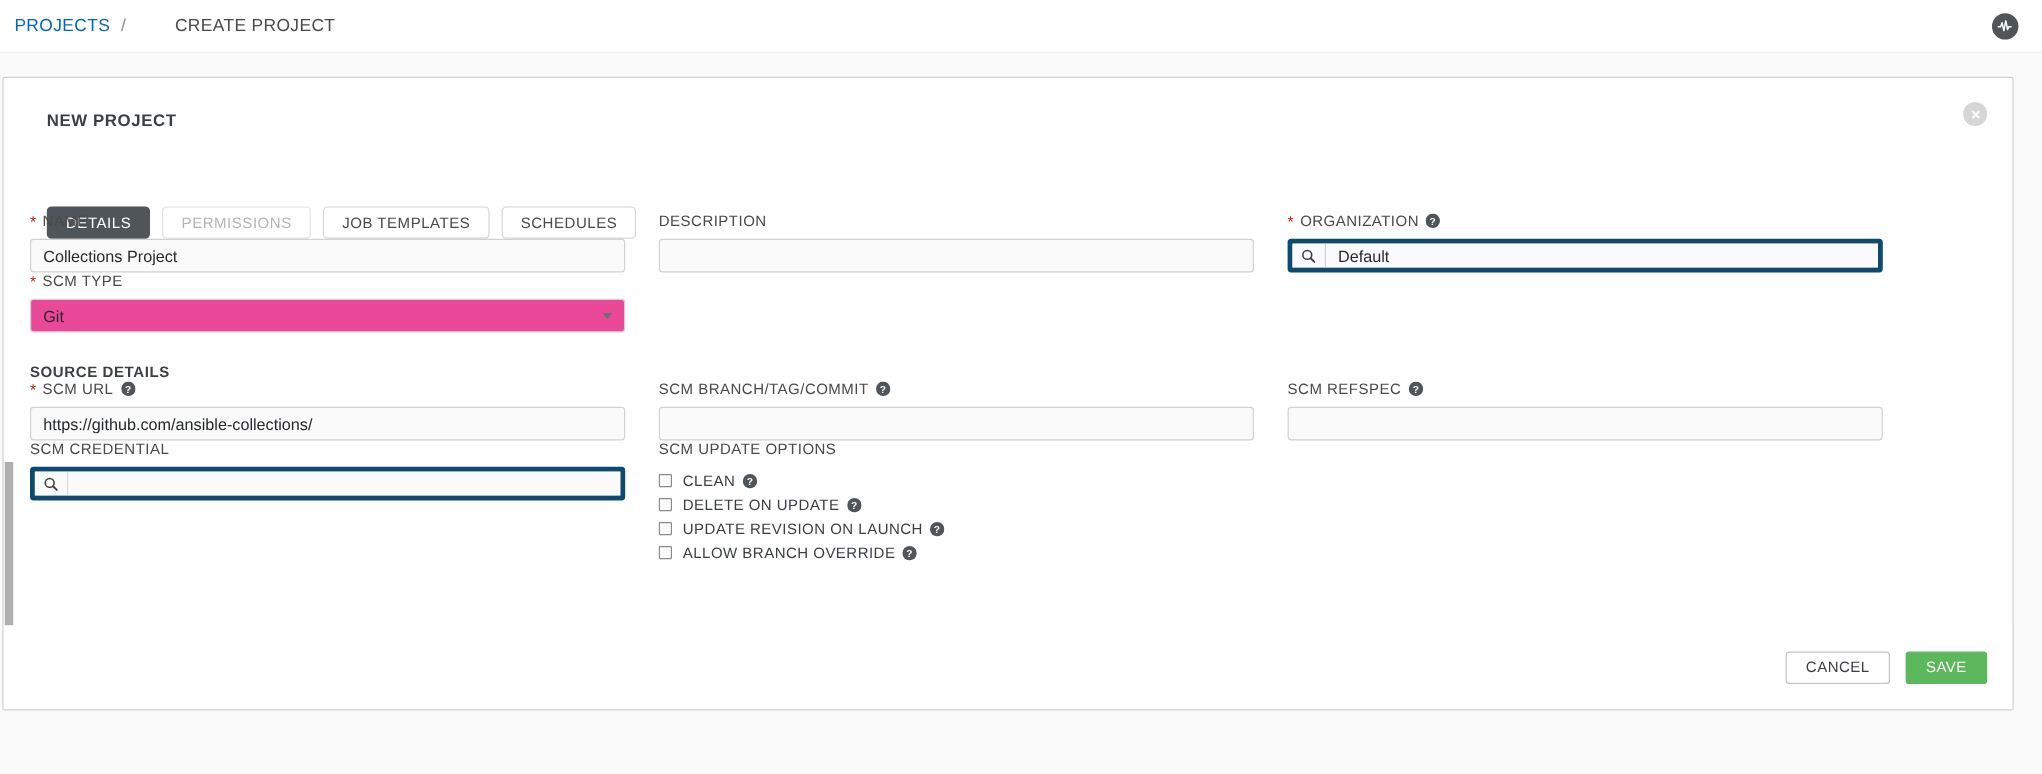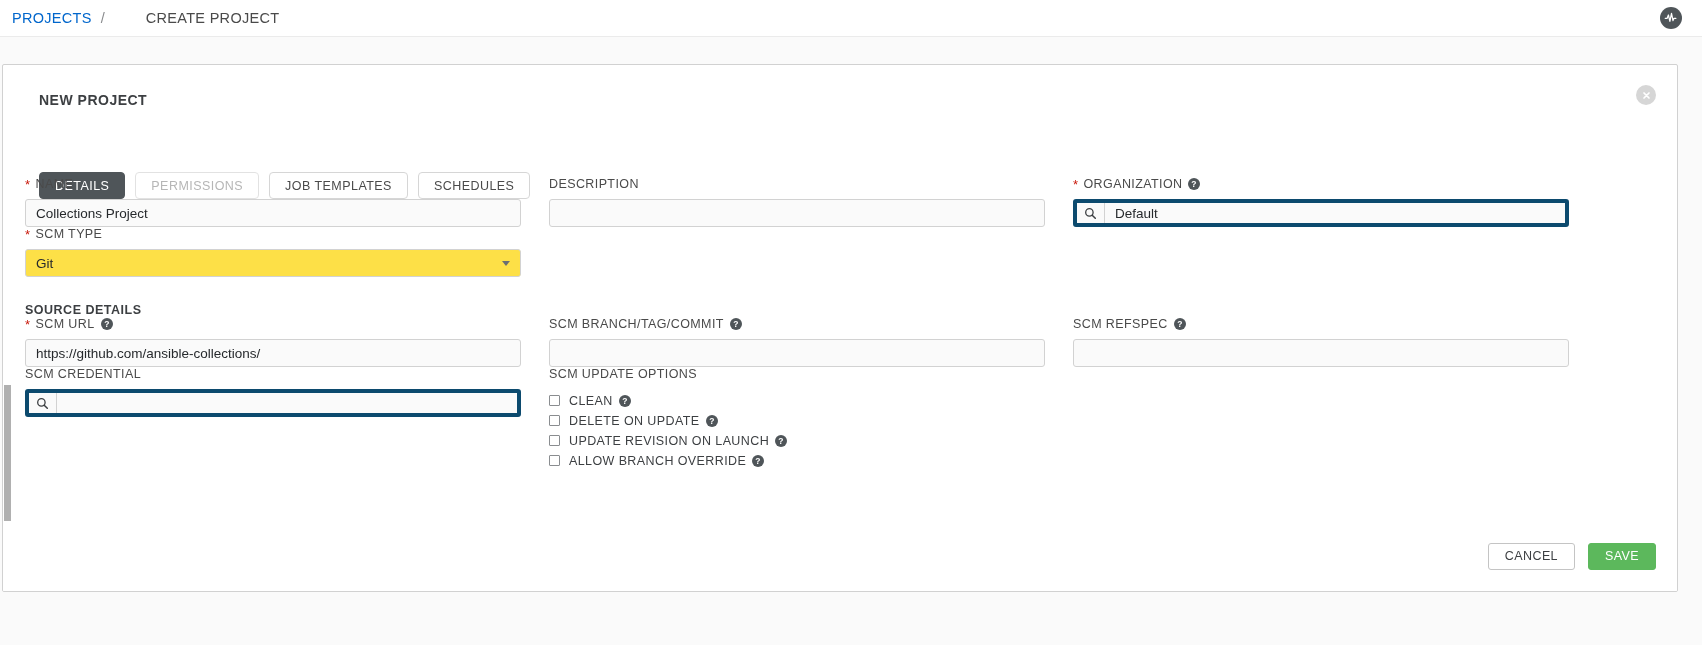--- a/index.html
+++ b/index.html
@@ -6,21 +6,21 @@
   html, body {
     margin: 0; padding: 0;
     width: 1702px; height: 645px;
     background: #fafafa;
     font-family: "Liberation Sans", sans-serif;
     overflow: hidden;
   }
 
   
   .breadcrumb-bar {
-    height: 37px;
+    height: 44px;
     background: #ffffff;
     border-bottom: 1px solid #ebebeb;
     display: flex;
     align-items: center;
     padding: 0 14px 0 12px;
     position: relative;
     justify-content: space-between;
   }
   .crumb {
     font-size: 14.5px;
@@ -178,21 +178,21 @@
     outline: none;
   }
   .input::placeholder { color: #9b9b9b; }
 
   .select-wrap { position: relative; width: 100%; }
   .select-box {
     width: 100%;
     height: 28px;
     border: 1px solid #d2d2d2;
     border-radius: 3px;
-    background: #fde047;
+    background: #ec4899;
     font-size: 13.5px;
     color: #26292c;
     padding: 0 28px 0 10px;
     display: flex; align-items: center;
     cursor: pointer;
   }
   .caret {
     position: absolute;
     right: 11px; top: 12px;
     width: 0; height: 0;

